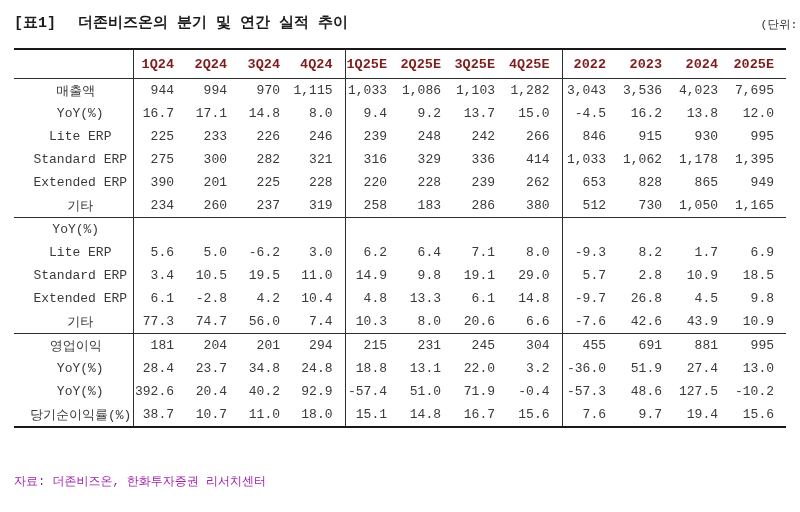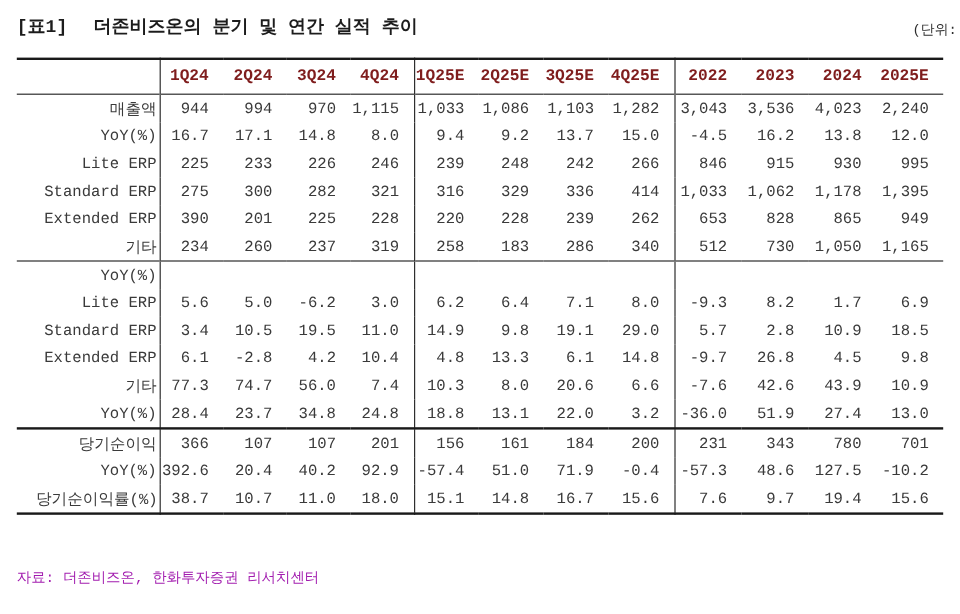--- a/index.html
+++ b/index.html
@@ -48,21 +48,21 @@
     overflow: hidden;
     font-size: 13px;
   }
   table.report th {
     height: 28px;
     font-weight: bold;
     color: #7f1d1d;
     font-size: 13.5px;
   }
   table.report td { height: 23px; color: #3a3a3a; }
-  table.report td.label { text-align: right; padding: 0 2px 0 7px; }
+  table.report td.label { text-align: center; padding: 0 2px 0 7px; }
   table.report td.label.indent { padding-left: 16px; }
   table.report thead tr { border-bottom: 1px solid #2e2e2e; }
   table.report tr.sec { border-top: 1px solid #2e2e2e; }
   table.report tr.sec-strong { border-top: 2px solid #191919; }
   table.report .gs { border-left: 1px solid #2e2e2e; }
   .source-note {
     position: absolute;
     left: 14px;
     top: 473px;
     font-size: 12px;
@@ -120,21 +120,21 @@
           <td>994</td>
           <td>970</td>
           <td>1,115</td>
           <td class="gs">1,033</td>
           <td>1,086</td>
           <td>1,103</td>
           <td>1,282</td>
           <td class="gs">3,043</td>
           <td>3,536</td>
           <td>4,023</td>
-          <td>2,240</td>
+          <td>7,695</td>
         </tr>
         <tr>
           <td class="label indent">YoY(%)</td>
           <td class="gs">16.7</td>
           <td>17.1</td>
           <td>14.8</td>
           <td>8.0</td>
           <td class="gs">9.4</td>
           <td>9.2</td>
           <td>13.7</td>
@@ -191,21 +191,21 @@
         </tr>
         <tr>
           <td class="label indent">기타</td>
           <td class="gs">234</td>
           <td>260</td>
           <td>237</td>
           <td>319</td>
           <td class="gs">258</td>
           <td>183</td>
           <td>286</td>
-          <td>340</td>
+          <td>380</td>
           <td class="gs">512</td>
           <td>730</td>
           <td>1,050</td>
           <td>1,165</td>
         </tr>
         <tr class="sec">
           <td class="label">YoY(%)</td>
           <td class="gs"></td>
           <td></td>
           <td></td>
@@ -272,50 +272,50 @@
           <td>7.4</td>
           <td class="gs">10.3</td>
           <td>8.0</td>
           <td>20.6</td>
           <td>6.6</td>
           <td class="gs">-7.6</td>
           <td>42.6</td>
           <td>43.9</td>
           <td>10.9</td>
         </tr>
+        <tr class="sec">
+          <td class="label">영업이익</td>
+          <td class="gs">181</td>
+          <td>204</td>
+          <td>201</td>
+          <td>294</td>
+          <td class="gs">215</td>
+          <td>231</td>
+          <td>245</td>
+          <td>304</td>
+          <td class="gs">455</td>
+          <td>691</td>
+          <td>881</td>
+          <td>995</td>
+        </tr>
         <tr>
           <td class="label indent">YoY(%)</td>
           <td class="gs">28.4</td>
           <td>23.7</td>
           <td>34.8</td>
           <td>24.8</td>
           <td class="gs">18.8</td>
           <td>13.1</td>
           <td>22.0</td>
           <td>3.2</td>
           <td class="gs">-36.0</td>
           <td>51.9</td>
           <td>27.4</td>
           <td>13.0</td>
         </tr>
-        <tr class="sec-strong">
-          <td class="label">당기순이익</td>
-          <td class="gs">366</td>
-          <td>107</td>
-          <td>107</td>
-          <td>201</td>
-          <td class="gs">156</td>
-          <td>161</td>
-          <td>184</td>
-          <td>200</td>
-          <td class="gs">231</td>
-          <td>343</td>
-          <td>780</td>
-          <td>701</td>
-        </tr>
         <tr>
           <td class="label indent">YoY(%)</td>
           <td class="gs">392.6</td>
           <td>20.4</td>
           <td>40.2</td>
           <td>92.9</td>
           <td class="gs">-57.4</td>
           <td>51.0</td>
           <td>71.9</td>
           <td>-0.4</td>

